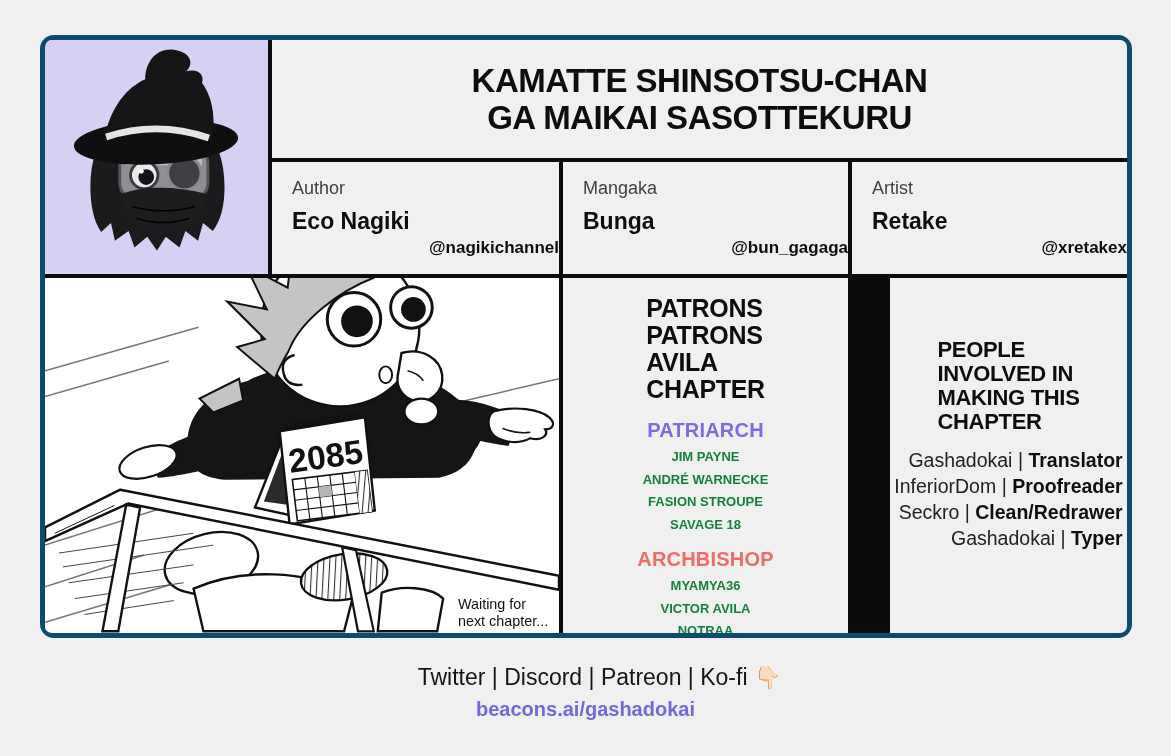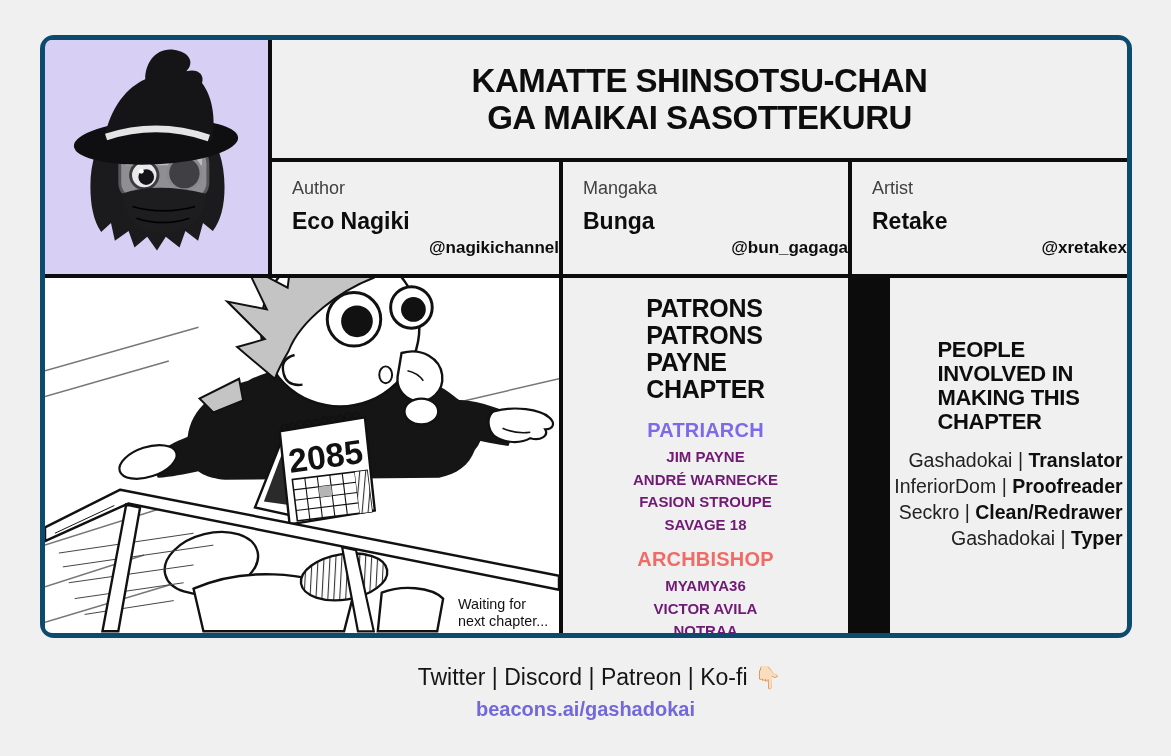--- a/index.html
+++ b/index.html
@@ -46,21 +46,21 @@
   .people-cell{grid-area:people;padding-top:60px;border-bottom-right-radius:7px;margin-left:38px;}
   .block-heading{
     width:fit-content;margin:0 auto;text-align:left;
     font-weight:900;color:#0d0d0d;
   }
   .patrons-heading{font-size:25px;line-height:27px;letter-spacing:-.3px;}
   .people-heading{font-size:22px;line-height:24px;letter-spacing:-.3px;}
   .tier-name{font-size:20px;font-weight:900;letter-spacing:.2px;margin-top:12px;}
   .tier-patriarch{color:#7b6be8;margin-top:16px;}
   .tier-archbishop{color:#f06b66;}
-  .tier-member{font-size:15px;font-weight:700;color:#701a75;line-height:22.5px;}
+  .tier-member{font-size:13px;font-weight:700;color:#15803d;line-height:22.5px;}
   .tier-members{margin-top:4px;margin-bottom:8px;}
   .staff-list{width:fit-content;margin:13px auto 0;text-align:right;}
   .staff-line{font-size:19.5px;line-height:26px;color:#222;}
   .staff-role{font-weight:700;color:#0f0f0f;}
   .staff-sep{color:#222;}
   
   .footer{text-align:center;margin-top:26px;}
   .social-line{font-size:23px;color:#151515;padding-left:28px;}
   .pointer{font-size:22px;}
   .beacons-link{
@@ -220,21 +220,21 @@
         <text x="417" y="333">Waiting for</text>
         <text x="417" y="350">next chapter...</text>
       </g>
     </svg>
   </div>
 
   <div class="cell patrons-cell">
     <div class="block-heading patrons-heading">
       <div>PATRONS</div>
       <div>PATRONS</div>
-      <div>PAYNE</div>
+      <div>AVILA</div>
       <div>CHAPTER</div>
     </div>
     <div class="tier-name tier-patriarch">PATRIARCH</div>
     <div class="tier-members">
       <div class="tier-member">JIM PAYNE</div>
       <div class="tier-member">ANDRÉ WARNECKE</div>
       <div class="tier-member">FASION STROUPE</div>
       <div class="tier-member">SAVAGE 18</div>
     </div>
     <div class="tier-name tier-archbishop">ARCHBISHOP</div>

